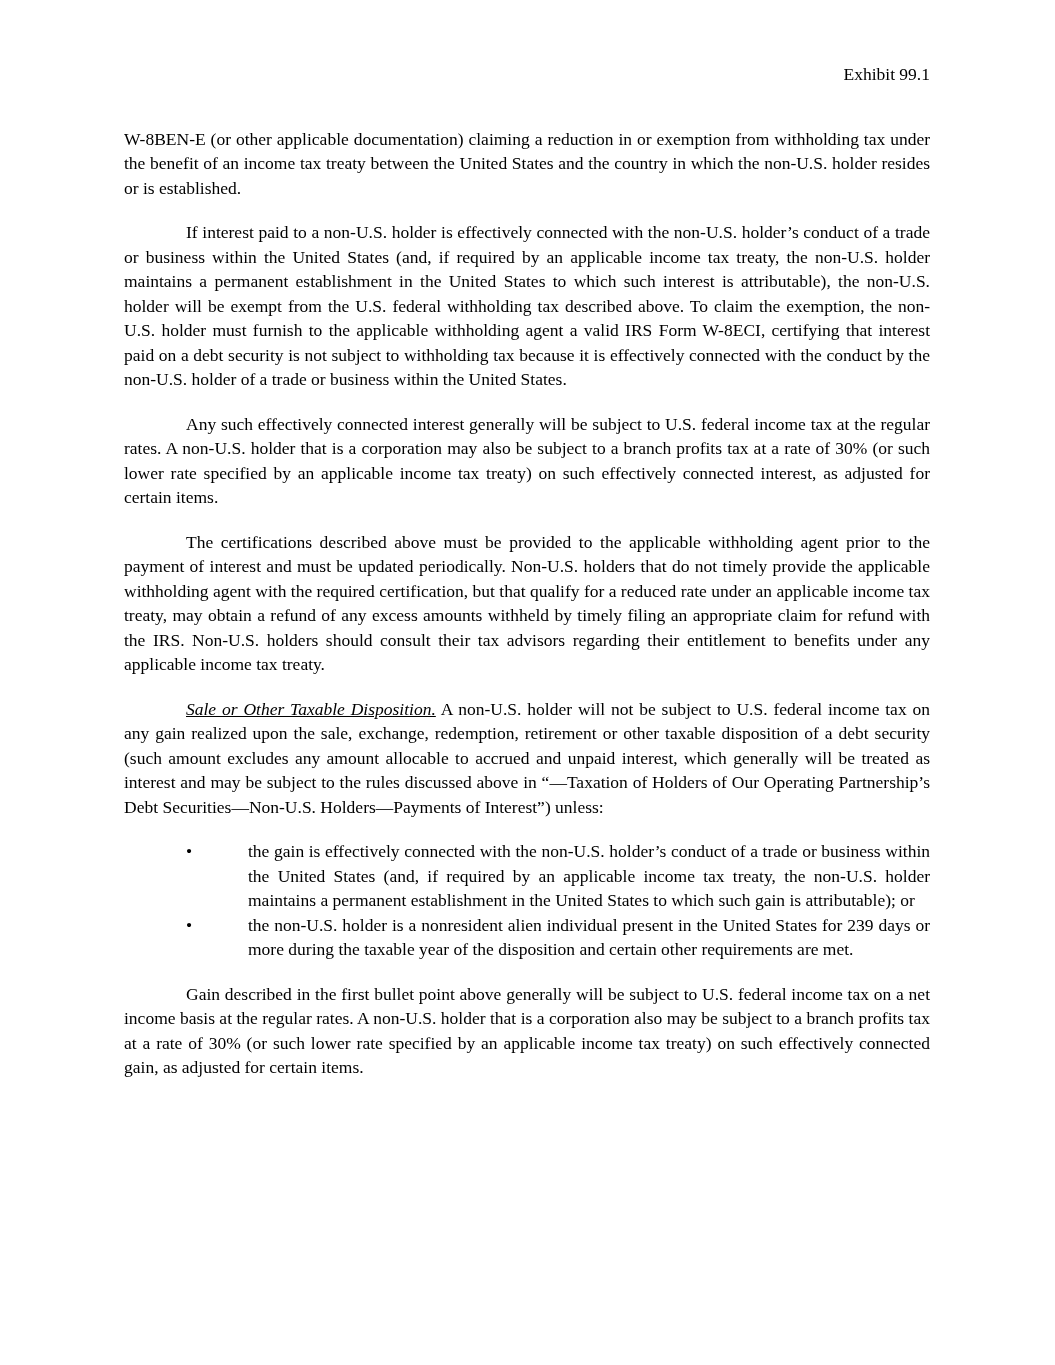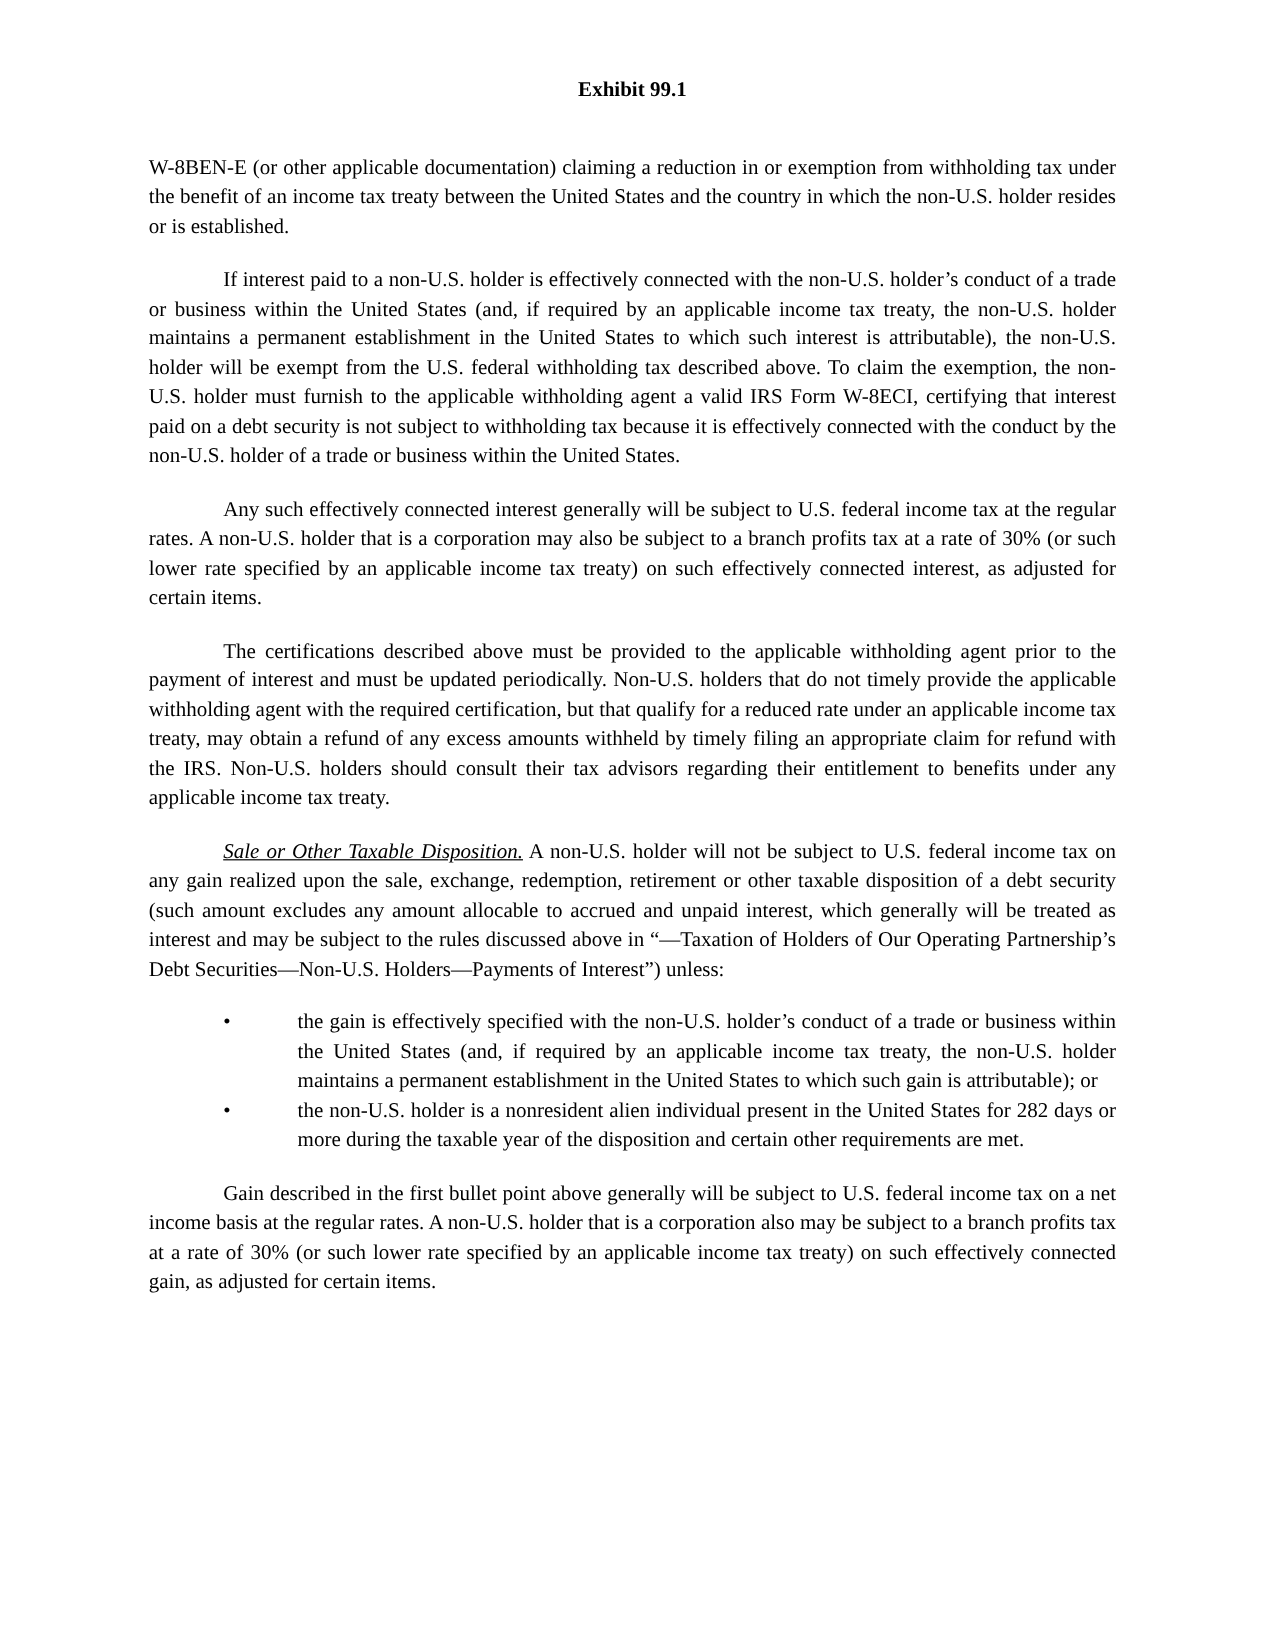--- a/index.html
+++ b/index.html
@@ -15,22 +15,22 @@
     margin: 0 auto;
     background: #ffffff;
     padding: 62px 125px 40px 124px;
     font-family: "Liberation Serif", serif;
     font-size: 17.5px;
     line-height: 24.5px;
     color: #000000;
     overflow: hidden;
   }
   .exhibit-label {
-    text-align: center;
-    font-weight: bold;
+    text-align: right;
+    font-weight: normal;
     margin: 0 0 40px 0;
   }
   p.para {
     margin: 0 0 20px 0;
     text-align: justify;
     text-indent: 62px;
   }
   p.para.no-indent {
     text-indent: 0;
   }
@@ -71,23 +71,23 @@
 
   <p class="para">The certifications described above must be provided to the applicable withholding agent prior to the payment of interest and must be updated periodically. Non-U.S. holders that do not timely provide the applicable withholding agent with the required certification, but that qualify for a reduced rate under an applicable income tax treaty, may obtain a refund of any excess amounts withheld by timely filing an appropriate claim for refund with the IRS. Non-U.S. holders should consult their tax advisors regarding their entitlement to benefits under any applicable income tax treaty.</p>
 
   <p class="para">
     <span class="italic-lead">Sale or Other Taxable Disposition.</span><span> A non-U.S. holder will not be subject to U.S. federal income tax on any gain realized upon the sale, exchange, redemption, retirement or other taxable disposition of a debt security (such amount excludes any amount allocable to accrued and unpaid interest, which generally will be treated as interest and may be subject to the rules discussed above in “—Taxation of Holders of Our Operating Partnership’s Debt Securities—Non-U.S. Holders—Payments of Interest”) unless:</span>
   </p>
 
   <ul class="bullets">
     <li>
       <span class="bullet-marker">•</span>
-      <span class="bullet-text">the gain is effectively specified with the non-U.S. holder’s conduct of a trade or business within the United States (and, if required by an applicable income tax treaty, the non-U.S. holder maintains a permanent establishment in the United States to which such gain is attributable); or</span>
+      <span class="bullet-text">the gain is effectively connected with the non-U.S. holder’s conduct of a trade or business within the United States (and, if required by an applicable income tax treaty, the non-U.S. holder maintains a permanent establishment in the United States to which such gain is attributable); or</span>
     </li>
     <li>
       <span class="bullet-marker">•</span>
-      <span class="bullet-text">the non-U.S. holder is a nonresident alien individual present in the United States for 282 days or more during the taxable year of the disposition and certain other requirements are met.</span>
+      <span class="bullet-text">the non-U.S. holder is a nonresident alien individual present in the United States for 239 days or more during the taxable year of the disposition and certain other requirements are met.</span>
     </li>
   </ul>
 
   <p class="para">Gain described in the first bullet point above generally will be subject to U.S. federal income tax on a net income basis at the regular rates. A non-U.S. holder that is a corporation also may be subject to a branch profits tax at a rate of 30% (or such lower rate specified by an applicable income tax treaty) on such effectively connected gain, as adjusted for certain items.</p>
 
 </div>
 
 </body></html>

